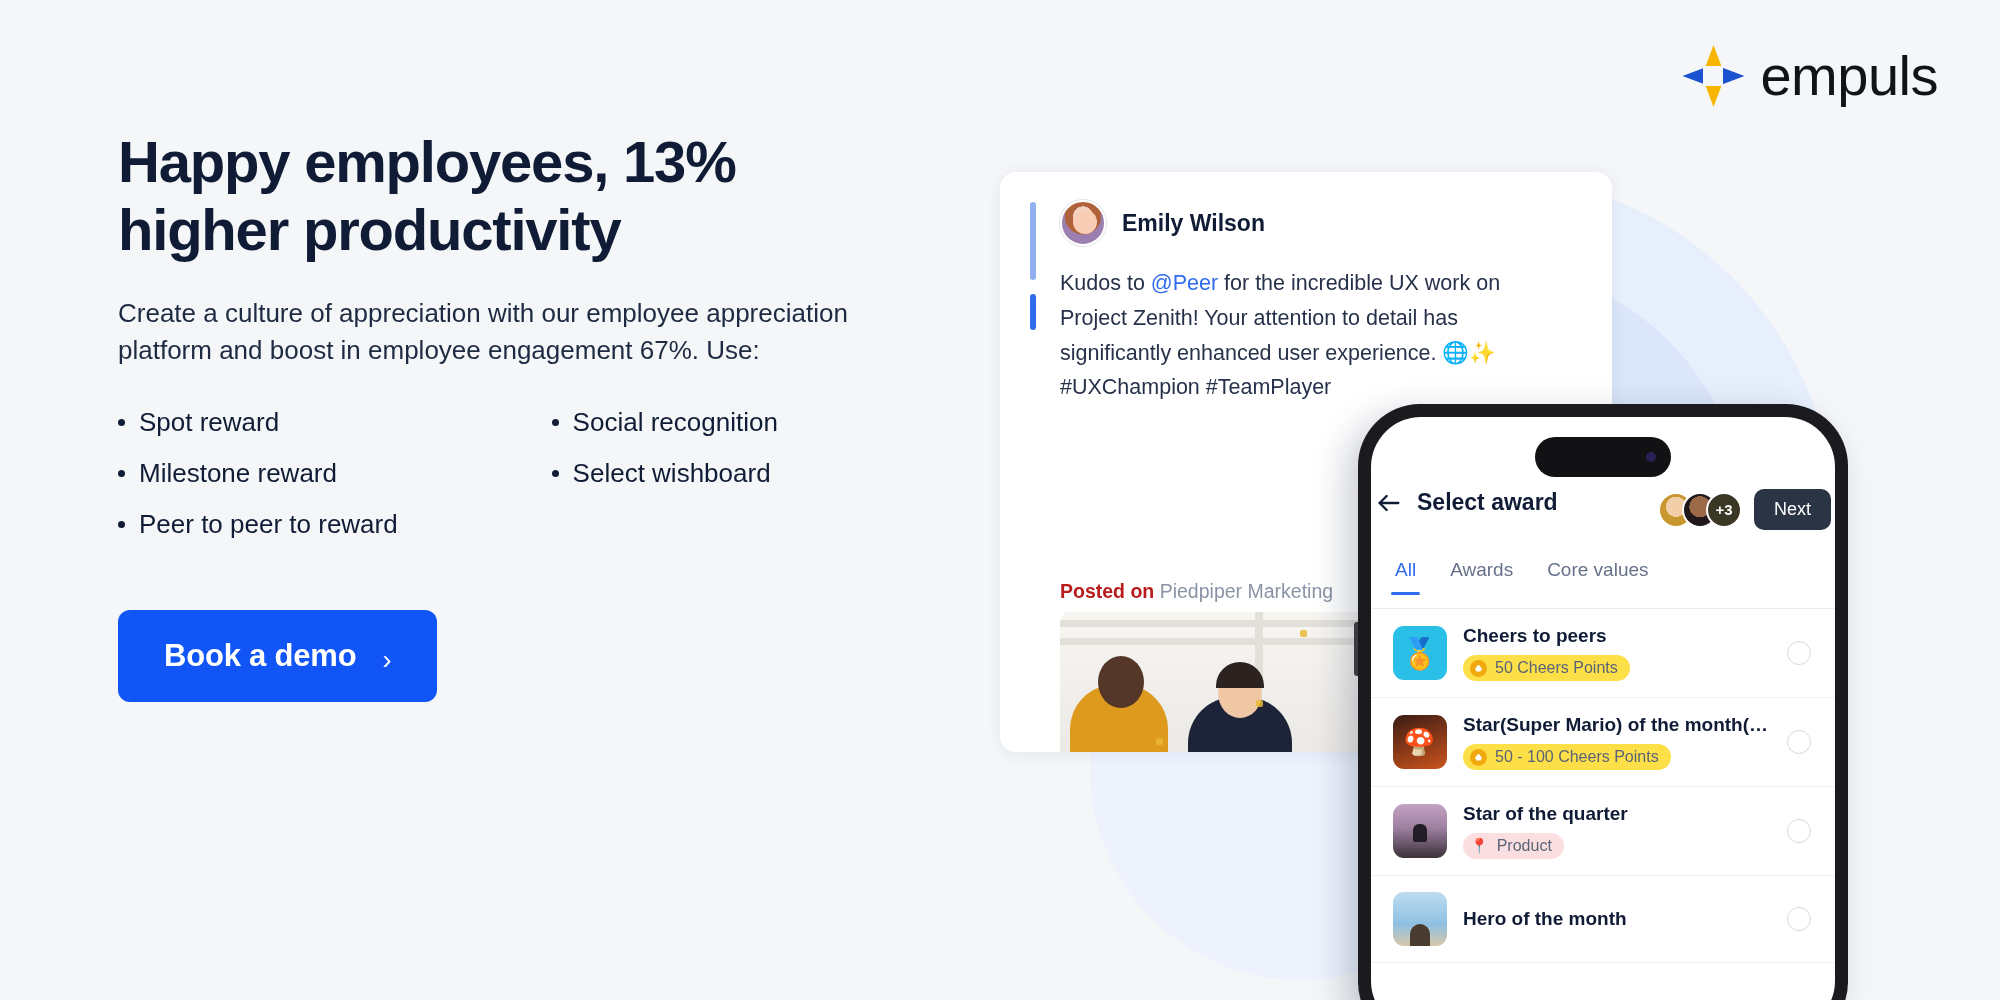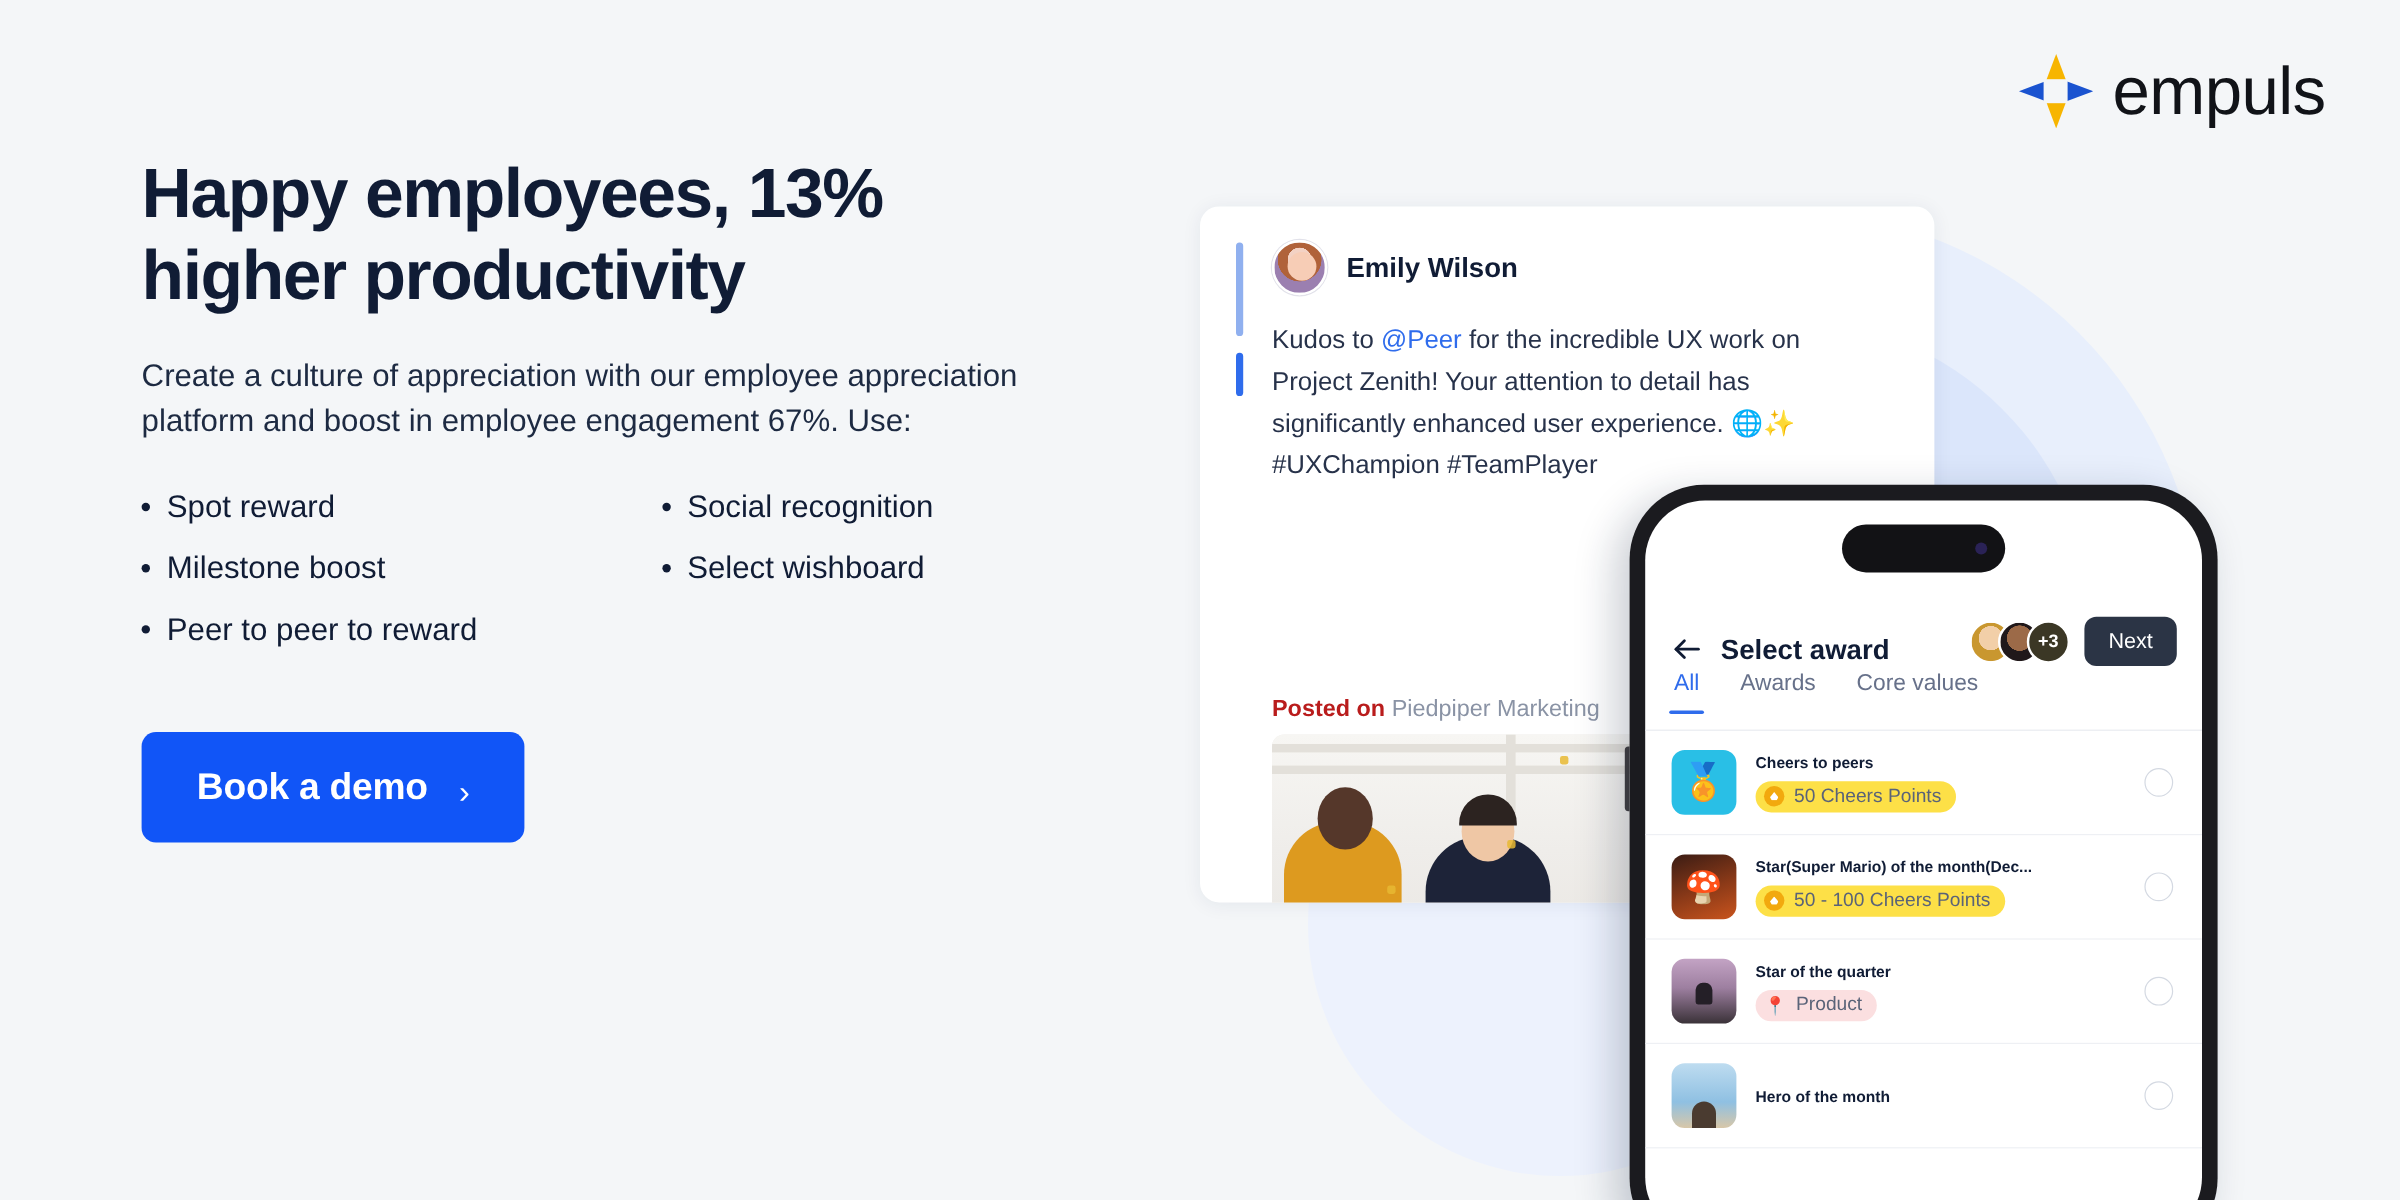--- a/index.html
+++ b/index.html
@@ -166,21 +166,21 @@
   #dyn-lens {
     position: absolute; right: 15px; top: 15px;
     width: 10px; height: 10px; border-radius: 50%; background: #2a2256;
   }
   #phone-btn-left {
     position: absolute; left: -4px; top: 218px; width: 4px; height: 54px;
     background: #3a3a40; border-radius: 3px 0 0 3px;
   }
   #phone-topbar {
     position: absolute; left: 0; right: 0; top: 72px; height: 66px;
-    display: flex; align-items: flex-end; padding: 0 21px; gap: 14px;
+    display: flex; align-items: flex-start; padding: 0 4px; gap: 14px;
   }
   #back-arrow {
     width: 28px; height: 28px; flex: none; color: #101c35;
   }
   #phone-title {
     font-size: 23px; font-weight: 700; color: #101c35; white-space: nowrap;
   }
   #topbar-right {
     margin-left: auto; display: flex; align-items: center; gap: 12px;
   }
@@ -240,21 +240,21 @@
     content: ""; position: absolute; left: 20px; top: 20px;
     width: 14px; height: 18px; border-radius: 6px 6px 2px 2px; background: #241f27;
   }
   .th-hero { background: linear-gradient(180deg,#bedcf0 0%, #8fc0e2 60%, #d8c7a8 100%); }
   .th-hero::after {
     content: ""; position: absolute; left: 17px; bottom: 0;
     width: 20px; height: 22px; border-radius: 10px 10px 0 0; background: #4a3b30;
   }
   .award-info { flex: 1; min-width: 0; }
   .award-title {
-    font-size: 13px; font-weight: 700; color: #101c35;
+    font-size: 19px; font-weight: 700; color: #101c35;
     white-space: nowrap; overflow: hidden; text-overflow: ellipsis;
     max-width: 330px;
   }
   .award-chip {
     display: inline-flex; align-items: center; gap: 8px;
     margin-top: 8px; border-radius: 13px;
     padding: 4px 12px 4px 7px; font-size: 16px; color: #5a6378;
   }
   .chip-points { background: #fde047; text-align: right; }
   .chip-product { background: #fbdfe0; }
@@ -298,21 +298,21 @@
     <p id="subhead">Create a culture of appreciation with our employee appreciation platform and boost in employee engagement 67%. Use:</p>
 
     <div id="bullets">
       <div class="bullet-col">
         <div class="bullet-item">
           <span class="bullet-dot"></span>
           <span>Spot reward</span>
         </div>
         <div class="bullet-item">
           <span class="bullet-dot"></span>
-          <span>Milestone boost</span>
+          <span>Milestone reward</span>
         </div>
         <div class="bullet-item">
           <span class="bullet-dot"></span>
           <span>Peer to peer to reward</span>
         </div>
       </div>
       <div class="bullet-col second">
         <div class="bullet-item">
           <span class="bullet-dot"></span>
           <span>Social recognition</span>

